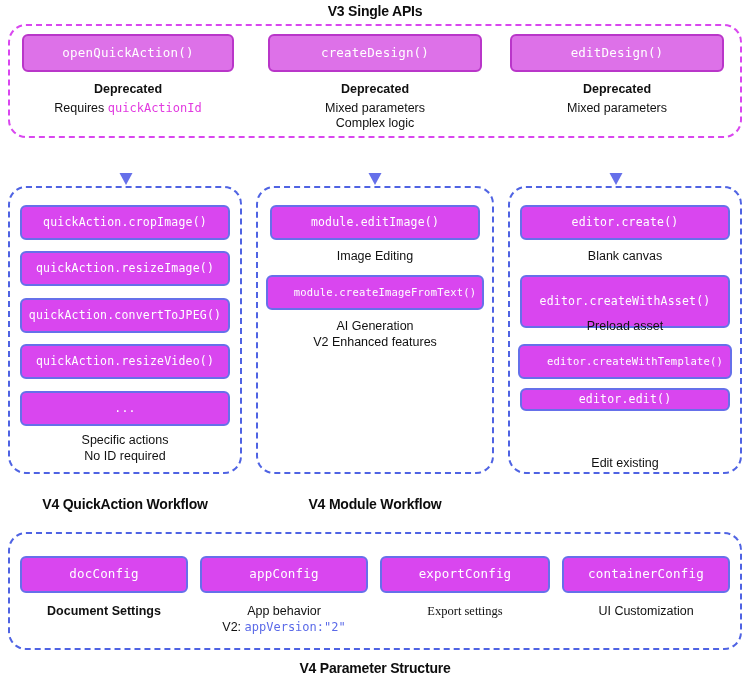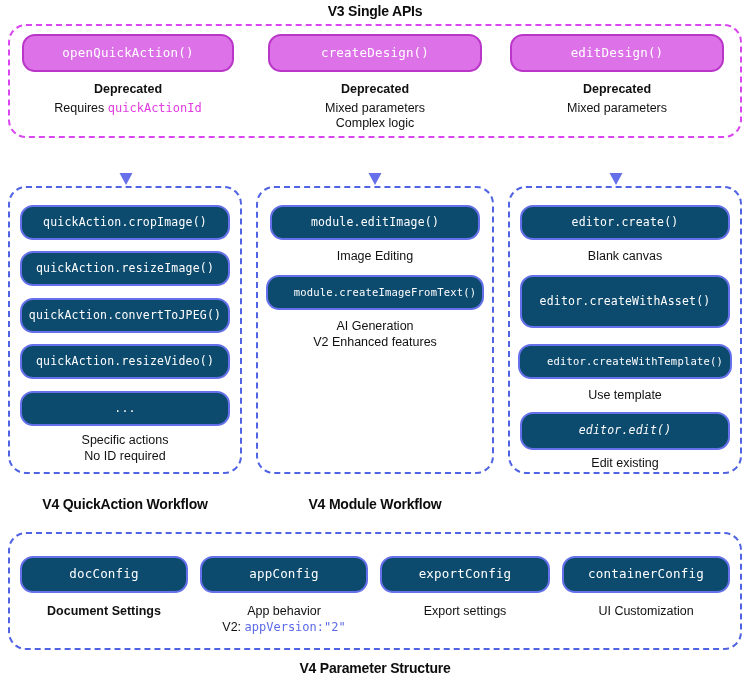--- a/index.html
+++ b/index.html
@@ -43,37 +43,37 @@
     border: 2.5px dashed #d946ef;
   }
   .group.blue {
     border: 2.5px dashed #4f63e3;
   }
 
   
   .pill {
     position: absolute;
     box-sizing: border-box;
-    border-radius: 13px;
+    border-radius: 6px;
     display: flex;
     align-items: center;
     justify-content: center;
     font-family: "DejaVu Sans Mono", monospace;
     font-size: 12.5px;
     letter-spacing: 0.2px;
     color: #ffffff;
     text-align: center;
     line-height: 1;
   }
   .pill.magenta {
     background: #dd71e8;
     border: 2.5px solid #b936c9;
   }
   .pill.blue {
-    background: #0c4a6e;
+    background: #d946ef;
     border: 2.5px solid #6670ea;
   }
   .pill.small {
     font-size: 11.5px;
   }
   .pill.tiny {
     font-size: 10.5px;
     padding-left: 20px;
   }
 
@@ -182,38 +182,39 @@
   <div class="caption" style="left:270px; top:335px; width:210px;">V2 Enhanced features</div>
 
   <div class="section-title" style="left:256px; top:496px; width:238px;">V4 Module Workflow</div>
 
   <div class="group blue" style="left:508px; top:186px; width:234px; height:288px;"></div>
 
   <div class="pill blue small" style="left:520px; top:205px; width:210px; height:35px;">editor.create()</div>
   <div class="caption" style="left:520px; top:249px; width:210px;">Blank canvas</div>
 
   <div class="pill blue small" style="left:520px; top:275px; width:210px; height:53px;">editor.createWithAsset()</div>
+  <div class="caption" style="left:520px; top:319px; width:210px;">Preload asset</div>
 
   <div class="pill blue tiny" style="left:518px; top:344px; width:214px; height:35px;">editor.createWithTemplate()</div>
   <div class="caption" style="left:520px; top:388px; width:210px;">Use template</div>
 
-  <div class="pill blue small" style="left:520px; top:412px; width:210px; height:38px;font-style:italic;">editor.edit()</div>
+  <div class="pill blue small" style="left:520px; top:388px; width:210px; height:23px;">editor.edit()</div>
   <div class="caption" style="left:520px; top:456px; width:210px;">Edit existing</div>
 
 
   <div class="group blue" style="left:8px; top:532px; width:734px; height:118px;"></div>
 
   <div class="pill blue" style="left:20px; top:556px; width:168px; height:37px;">docConfig</div>
   <div class="caption" style="left:20px; top:604px; width:168px;font-weight:bold;">Document Settings</div>
 
   <div class="pill blue" style="left:200px; top:556px; width:168px; height:37px;">appConfig</div>
   <div class="caption" style="left:200px; top:604px; width:168px;">App behavior</div>
   <div class="caption" style="left:190px; top:620px; width:188px;"><span>V2: </span><span class="mono-blue">appVersion:"2"</span></div>
 
   <div class="pill blue" style="left:380px; top:556px; width:170px; height:37px;">exportConfig</div>
-  <div class="caption" style="left:380px; top:604px; width:170px;">Export settings</div>
+  <div class="caption" style="left:380px; top:604px; width:170px;font-family:Liberation Serif, serif;">Export settings</div>
 
   <div class="pill blue" style="left:562px; top:556px; width:168px; height:37px;">containerConfig</div>
   <div class="caption" style="left:562px; top:604px; width:168px;">UI Customization</div>
 
   <div class="section-title" style="left:0; top:660px; width:750px;">V4 Parameter Structure</div>
 
 </div>
 
 </body></html>

